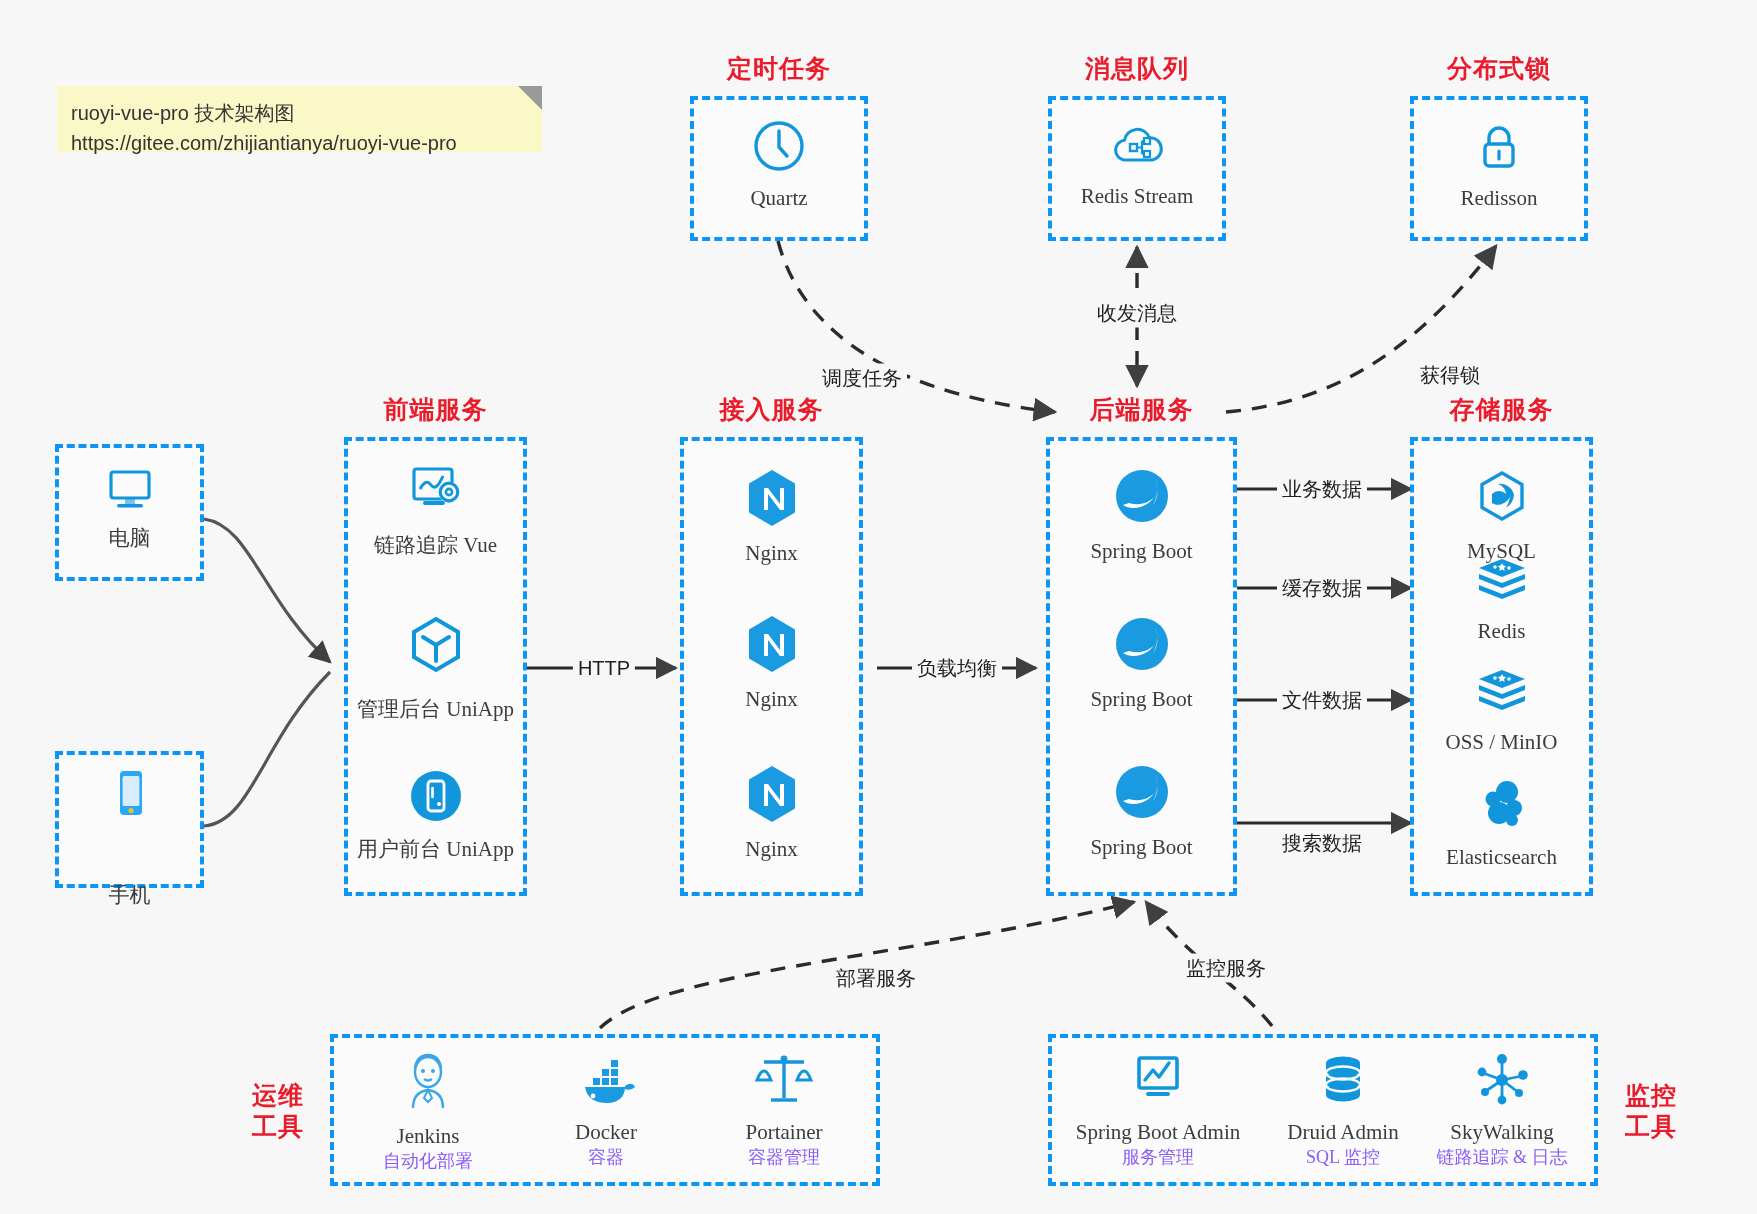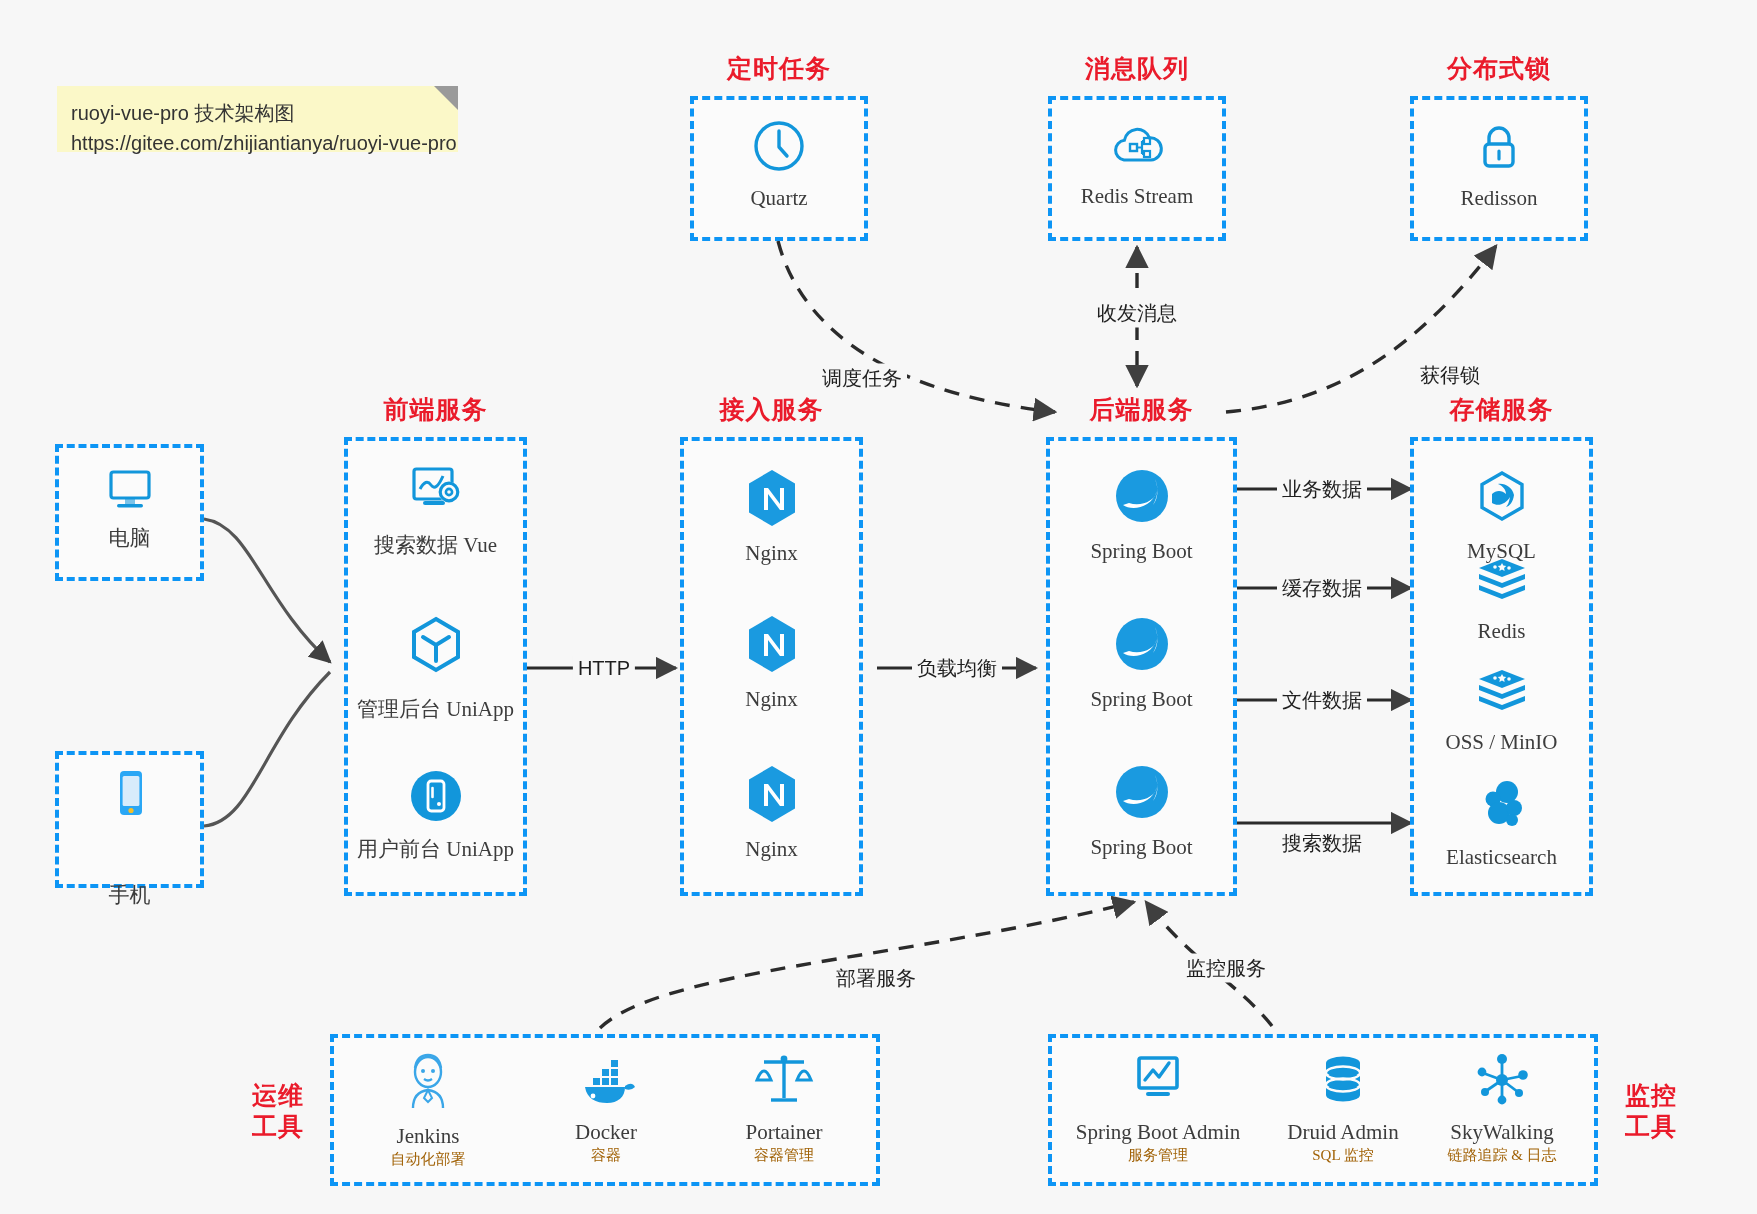--- a/index.html
+++ b/index.html
@@ -42,26 +42,26 @@
   .cell .ico{display:block;}
   .cell .lbl{
     margin-top:7px;
     font-size:21px;
     color:#3c3c3c;
     white-space:nowrap;
     text-align:center;
     line-height:1.28;
   }
   .cell .lbl2{
-    font-size:15px;color:#a16207;white-space:nowrap;text-align:center;line-height:1.28;
+    font-size:18px;color:#8b5cf6;white-space:nowrap;text-align:center;line-height:1.28;
   }
 
   
   #note{
-    position:absolute;left:57px;top:86px;width:401px;height:66px;
+    position:absolute;left:57px;top:86px;width:485px;height:66px;
     background:#fbf8c8;
     padding:12px 14px 0 14px;
     box-sizing:border-box;
     font-size:20px;color:#333;line-height:1.52;
     white-space:nowrap;
   }
   #note .fold{
     position:absolute;right:0;top:0;width:0;height:0;
     border-left:24px solid transparent;
     border-top:24px solid #9a9a9a;
@@ -215,21 +215,21 @@
       <span class="ico">
         <svg width="62" height="58" viewBox="0 0 62 58">
           <rect x="9" y="6" width="38" height="30" rx="2.5" fill="none" stroke="#1296db" stroke-width="3.2"></rect>
           <path d="M15 26 q6 -11 11 -4 q5 7 12 -9" fill="none" stroke="#1296db" stroke-width="3"></path>
           <rect x="18" y="38" width="22" height="4" rx="2" fill="#1296db"></rect>
           <circle cx="44" cy="29" r="10.5" fill="#fbfbfb"></circle>
           <circle cx="44" cy="29" r="8.8" fill="none" stroke="#1296db" stroke-width="3.2"></circle>
           <circle cx="44" cy="29" r="3.1" fill="none" stroke="#1296db" stroke-width="2.6"></circle>
         </svg>
       </span>
-      <span class="lbl">搜索数据 Vue</span>
+      <span class="lbl">链路追踪 Vue</span>
     </div>
 
     <div class="cell" style="left:0;top:178px;width:183px;gap:12px;">
       <span class="ico">
         <svg width="60" height="58" viewBox="0 0 60 58">
           <path d="M30 4 L52 17 L52 42 L30 55 L8 42 L8 17 Z" fill="none" stroke="#1296db" stroke-width="4"></path>
           <path d="M30 30 L30 46 M30 30 L17 22 M30 30 L43 22" fill="none" stroke="#1296db" stroke-width="4" stroke-linecap="round"></path>
         </svg>
       </span>
       <span class="lbl">管理后台 UniApp</span>

